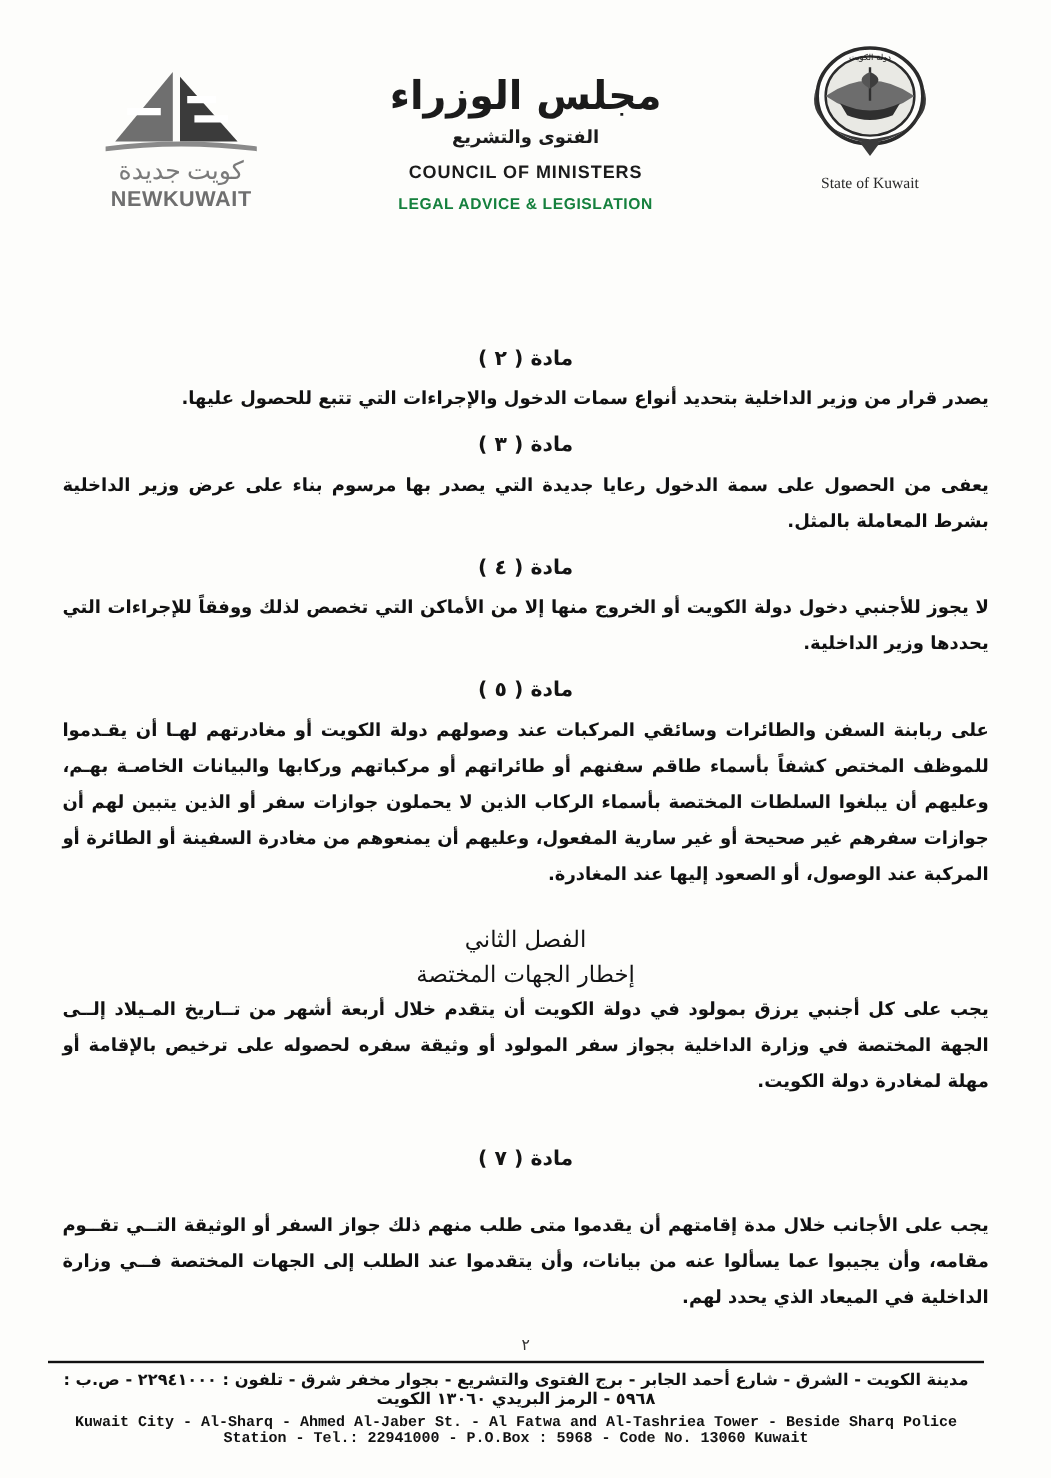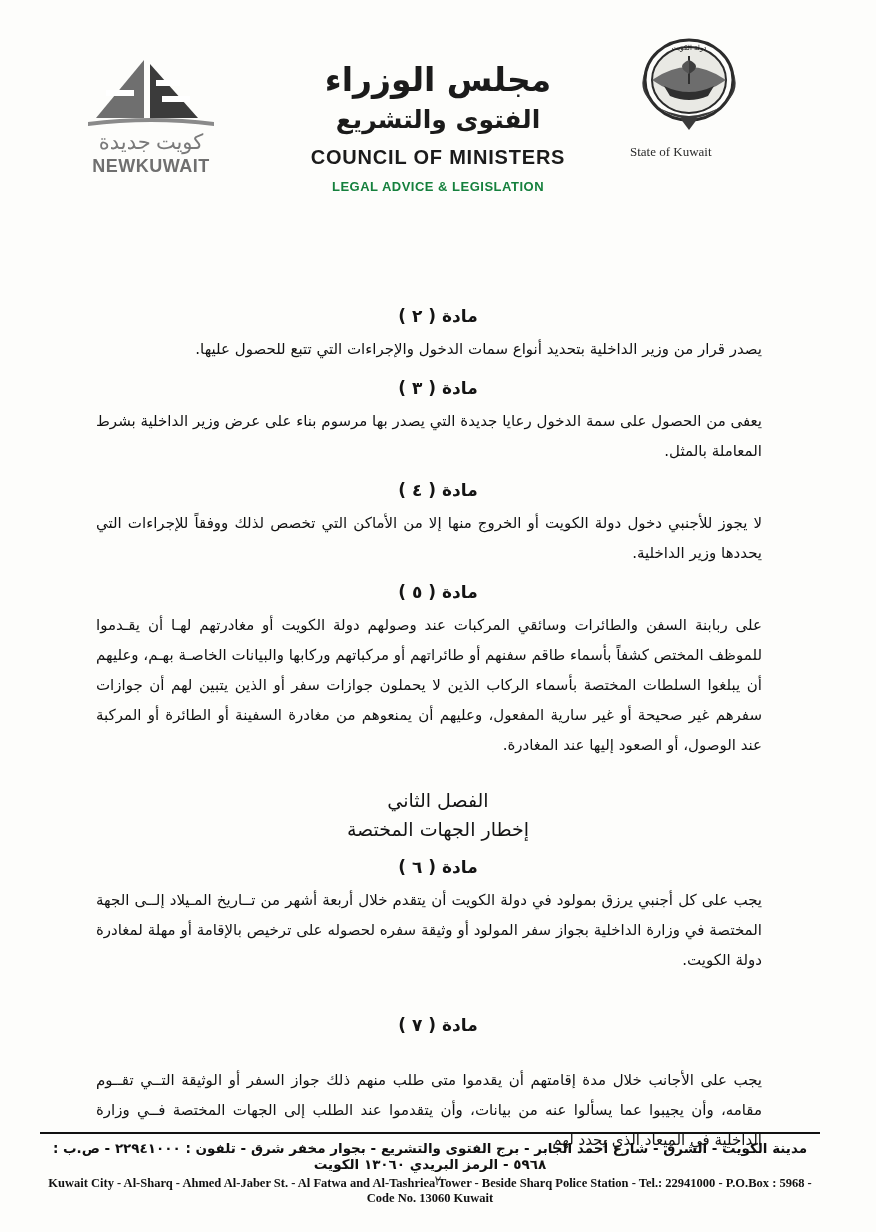--- a/index.html
+++ b/index.html
@@ -64,79 +64,79 @@
     direction: rtl;
     font-size: 33px;
     font-weight: bold;
     color: #1b1b1b;
     letter-spacing: 1px;
     margin-top: 20px;
   }
   .center-titles .ar-sub {
     font-family: "DejaVu Sans", sans-serif;
     direction: rtl;
-    font-size: 25px;
+    font-size: 15px;
     font-weight: bold;
     color: #1b1b1b;
     margin-top: 6px;
   }
   .center-titles .en-main {
     font-family: "Liberation Sans", sans-serif;
-    font-size: 20px;
+    font-size: 15px;
     font-weight: bold;
     letter-spacing: 0.8px;
     color: #1b1b1b;
     margin-top: 12px;
   }
   .center-titles .en-sub {
     font-family: "Liberation Sans", sans-serif;
     font-size: 13px;
     font-weight: bold;
     letter-spacing: 0.5px;
     color: #15803d;
     margin-top: 10px;
   }
 
   .logo-right {
     width: 190px;
-    text-align: left;
+    text-align: center;
   }
   .logo-right .emblem-caption {
     font-family: "Liberation Serif", serif;
     font-size: 13px;
     color: #2a2a2a;
     margin-top: -6px;
   }
 
   
   .content {
     direction: rtl;
     font-family: "DejaVu Sans", sans-serif;
-    padding: 0 96px;
+    padding: 0 52px;
     margin-top: 112px;
     box-sizing: border-box;
   }
 
   .article-head {
     text-align: center;
     font-weight: bold;
     font-size: 17px;
     color: #141414;
     margin: 14px 0 8px 0;
     letter-spacing: 0.5px;
   }
 
   .para {
     font-size: 15px;
     line-height: 2.0;
     text-align: justify;
     text-justify: inter-word;
     color: #111111;
-    font-weight: normal;
-    margin: 0 18px 4px 0;
+    font-weight: bold;
+    margin: 0 0 4px 0;
   }
 
   .chapter-head {
     text-align: center;
     font-weight: normal;
     font-size: 19px;
     color: #141414;
     margin-top: 26px;
     line-height: 1.5;
   }
@@ -168,21 +168,21 @@
   .footer .ar {
     direction: rtl;
     font-family: "DejaVu Sans", sans-serif;
     font-size: 13.5px;
     font-weight: bold;
     text-align: center;
     color: #111;
     margin-bottom: 4px;
   }
   .footer .en {
-    font-family: Liberation Serif, serif;
+    font-family: Liberation Mono, monospace;
     font-size: 12.5px;
     font-weight: bold;
     text-align: center;
     color: #111;
   }
 </style>
 </head>
 <body>
 
 <div class="page">
@@ -252,21 +252,20 @@
       <div class="article-head">مادة ( ٥ )</div>
       <p class="para">على ربابنة السفن والطائرات وسائقي المركبات عند وصولهم دولة الكويت أو مغادرتهم لهـا أن يقـدموا للموظف المختص كشفاً بأسماء طاقم سفنهم أو طائراتهم أو مركباتهم وركابها والبيانات الخاصـة بهـم، وعليهم أن يبلغوا السلطات المختصة بأسماء الركاب الذين لا يحملون جوازات سفر أو الذين يتبين لهم أن جوازات سفرهم غير صحيحة أو غير سارية المفعول، وعليهم أن يمنعوهم من مغادرة السفينة أو الطائرة أو المركبة عند الوصول، أو الصعود إليها عند المغادرة.</p>
     </div>
 
     <div class="chapter-head">
       <div>الفصل الثاني</div>
       <div class="line2">إخطار الجهات المختصة</div>
     </div>
 
     <div>
-      <div class="article-head">مادة ( ٦ )</div>
       <p class="para">يجب على كل أجنبي يرزق بمولود في دولة الكويت أن يتقدم خلال أربعة أشهر من تــاريخ المـيلاد إلــى الجهة المختصة في وزارة الداخلية بجواز سفر المولود أو وثيقة سفره لحصوله على ترخيص بالإقامة أو مهلة لمغادرة دولة الكويت.</p>
     </div>
 
     <div class="spacer-lg"></div>
 
     <div>
       <div class="article-head">مادة ( ٧ )</div>
       <div class="spacer-lg"></div>
       <p class="para">يجب على الأجانب خلال مدة إقامتهم أن يقدموا متى طلب منهم ذلك جواز السفر أو الوثيقة التــي تقــوم مقامه، وأن يجيبوا عما يسألوا عنه من بيانات، وأن يتقدموا عند الطلب إلى الجهات المختصة فــي وزارة الداخلية في الميعاد الذي يحدد لهم.</p>
     </div>

